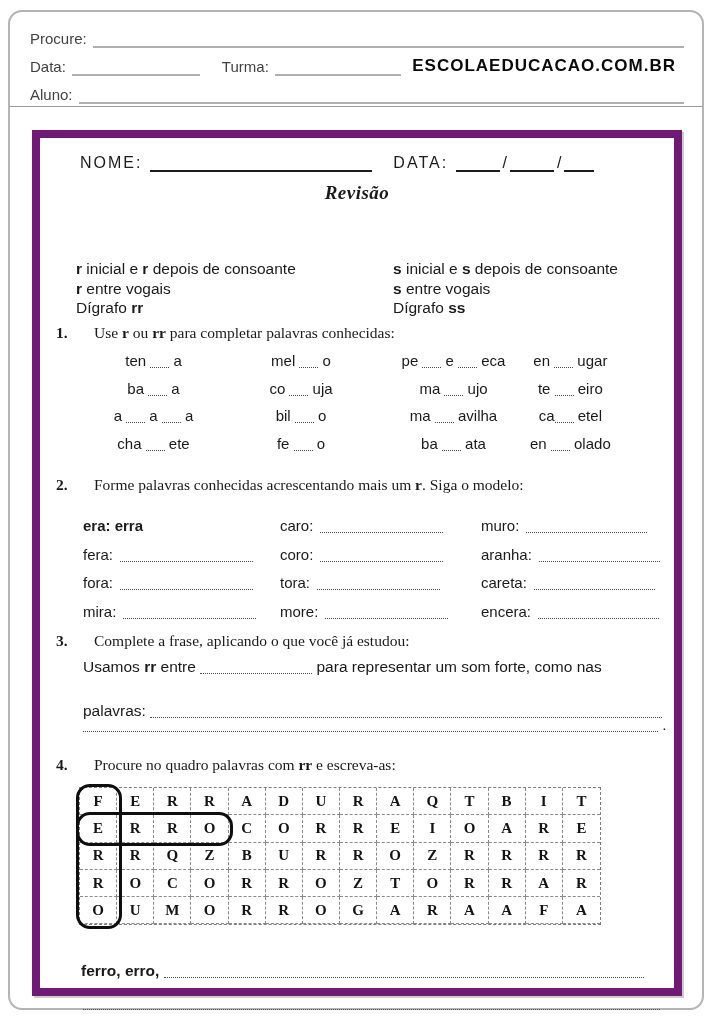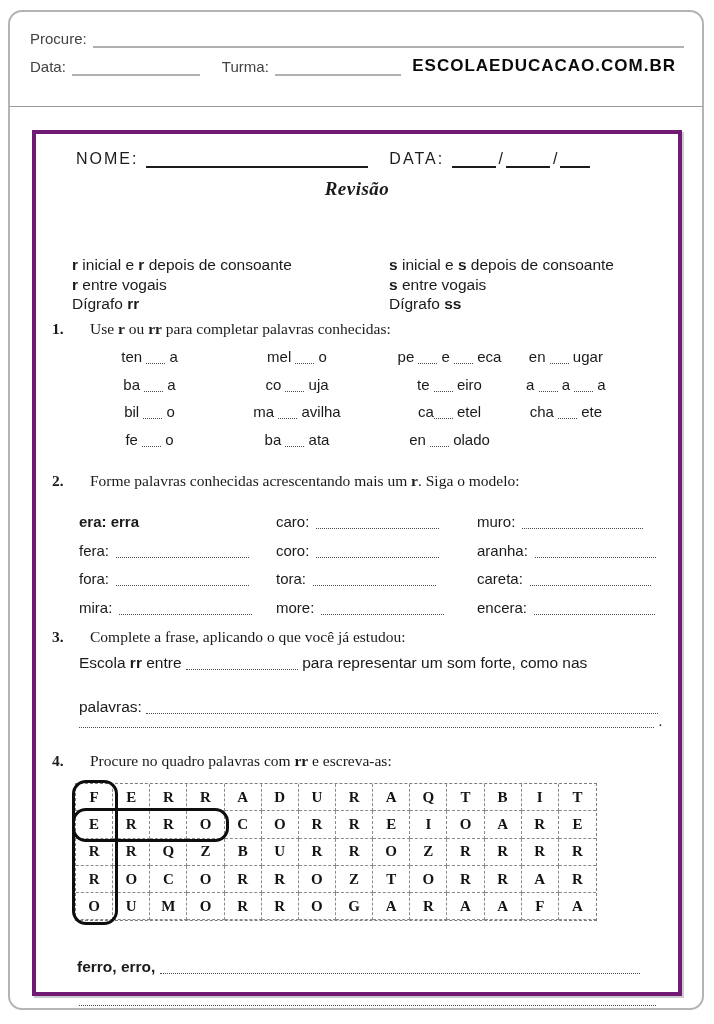--- a/index.html
+++ b/index.html
@@ -18,21 +18,21 @@
   .hdr-row1{top:16px;}
   .hdr-row2{top:44px;}
   .hdr-row3{top:72px;}
   .turma{margin-left:22px;}
   .brand{position:absolute;right:26px;top:44px;font-size:17px;font-weight:bold;
     letter-spacing:1px;color:#0a0a0a;font-family:"Liberation Sans",sans-serif;}
   .hdr-sep{position:absolute;left:0;right:0;top:94px;border-bottom:1.5px solid #9a9a9a;}
 
   
   .sheet{position:absolute;left:32px;top:130px;width:650px;height:866px;
-    border:4px solid #701a75;box-sizing:border-box;background:#fff;
+    border:8px solid #701a75;box-sizing:border-box;background:#fff;
     box-shadow:2px 2px 0 rgba(110,110,110,.35);}
   .sheet *{box-sizing:border-box;}
 
   
   .name-row{position:absolute;left:40px;top:16px;height:22px;white-space:nowrap;}
   .nome-label{font-size:16px;letter-spacing:2px;color:#1c1c1c;}
   .data-label{margin-left:14px;}
   .wline{display:inline-block;height:15px;border-bottom:2px solid #1c1c1c;margin:0 3px;vertical-align:bottom;}
   .slash{font-size:16px;}
 
@@ -94,20 +94,24 @@
     <span class="hdr-label">Procure:</span>
     <span class="hline grow"></span>
   </div>
   <div class="hdr-row hdr-row2">
     <span class="hdr-label">Data:</span>
     <span class="hline" style="width:128px"></span>
     <span class="hdr-label turma">Turma:</span>
     <span class="hline" style="width:126px"></span>
   </div>
   <span class="brand">ESCOLAEDUCACAO.COM.BR</span>
+  <div class="hdr-row hdr-row3">
+    <span class="hdr-label">Aluno:</span>
+    <span class="hline grow"></span>
+  </div>
   <div class="hdr-sep"></div>
 </div>
 
 <div class="sheet">
 
   <div class="name-row">
     <span class="nome-label">NOME:</span>
     <span class="wline" style="width:222px"></span>
     <span class="nome-label data-label">DATA:</span>
     <span class="wline" style="width:44px"></span><span class="slash">/</span><span class="wline" style="width:44px"></span><span class="slash">/</span><span class="wline" style="width:30px"></span>
@@ -129,20 +133,21 @@
   <div class="ex-header" style="top:186px">
     <span class="ex-num">1.</span><span class="ex-prompt"><span>Use </span><span style="font-weight: bold;">r</span><span> ou </span><span style="font-weight: bold;">rr</span><span> para completar palavras conhecidas:</span></span>
   </div>
   <div id="ex1-grid">
       <div class="ex1-cell"><span>ten </span><span class="blank"></span><span> a</span></div>
       <div class="ex1-cell"><span>mel </span><span class="blank"></span><span> o</span></div>
       <div class="ex1-cell"><span>pe </span><span class="blank"></span><span> e </span><span class="blank"></span><span> eca</span></div>
       <div class="ex1-cell"><span>en </span><span class="blank"></span><span> ugar</span></div>
       <div class="ex1-cell"><span>ba </span><span class="blank"></span><span> a</span></div>
       <div class="ex1-cell"><span>co </span><span class="blank"></span><span> uja</span></div>
+      <div class="ex1-cell"><span>ma </span><span class="blank"></span><span> ujo</span></div>
       <div class="ex1-cell"><span>te </span><span class="blank"></span><span> eiro</span></div>
       <div class="ex1-cell"><span>a </span><span class="blank"></span><span> a </span><span class="blank"></span><span> a</span></div>
       <div class="ex1-cell"><span>bil </span><span class="blank"></span><span> o</span></div>
       <div class="ex1-cell"><span>ma </span><span class="blank"></span><span> avilha</span></div>
       <div class="ex1-cell"><span>ca</span><span class="blank"></span><span> etel</span></div>
       <div class="ex1-cell"><span>cha </span><span class="blank"></span><span> ete</span></div>
       <div class="ex1-cell"><span>fe </span><span class="blank"></span><span> o</span></div>
       <div class="ex1-cell"><span>ba </span><span class="blank"></span><span> ata</span></div>
       <div class="ex1-cell"><span>en </span><span class="blank"></span><span> olado</span></div>
     </div>
@@ -161,21 +166,21 @@
       <div class="ex2-cell"><span class="ex2-lbl">tora:</span><span class="blank" style="width: 123px; margin-left: 7px;"></span></div>
       <div class="ex2-cell"><span class="ex2-lbl">careta:</span><span class="blank" style="width: 121px; margin-left: 7px;"></span></div>
       <div class="ex2-cell"><span class="ex2-lbl">mira:</span><span class="blank" style="width: 133px; margin-left: 7px;"></span></div>
       <div class="ex2-cell"><span class="ex2-lbl">more:</span><span class="blank" style="width: 123px; margin-left: 7px;"></span></div>
       <div class="ex2-cell"><span class="ex2-lbl">encera:</span><span class="blank" style="width: 121px; margin-left: 7px;"></span></div>
     </div>
 
   <div class="ex-header" style="top:494px">
     <span class="ex-num">3.</span><span class="ex-prompt"><span>Complete a frase, aplicando o que você já estudou:</span></span>
   </div>
-  <div class="ex3-line" style="top:520px"><span>Escola </span><span style="font-weight: bold;">rr</span><span> entre </span><span class="blank" style="width: 112px;"></span><span> para representar um som forte, como nas</span></div>
+  <div class="ex3-line" style="top:520px"><span>Usamos </span><span style="font-weight: bold;">rr</span><span> entre </span><span class="blank" style="width: 112px;"></span><span> para representar um som forte, como nas</span></div>
   <div class="ex3-line" style="top:564px"><span>palavras: </span><span class="blank" style="width: 512px;"></span></div>
   <div class="ex3-line" style="top:578px"><span class="blank" style="width: 575px;"></span><span> .</span></div>
 
   <div class="ex-header" style="top:618px">
     <span class="ex-num">4.</span><span class="ex-prompt"><span>Procure no quadro palavras com </span><span style="font-weight: bold;">rr</span><span> e escreva-as:</span></span>
   </div>
   <div id="ws-grid">
       <div class="ws-row">
         <div class="ws-cell">F</div>
         <div class="ws-cell">E</div>

